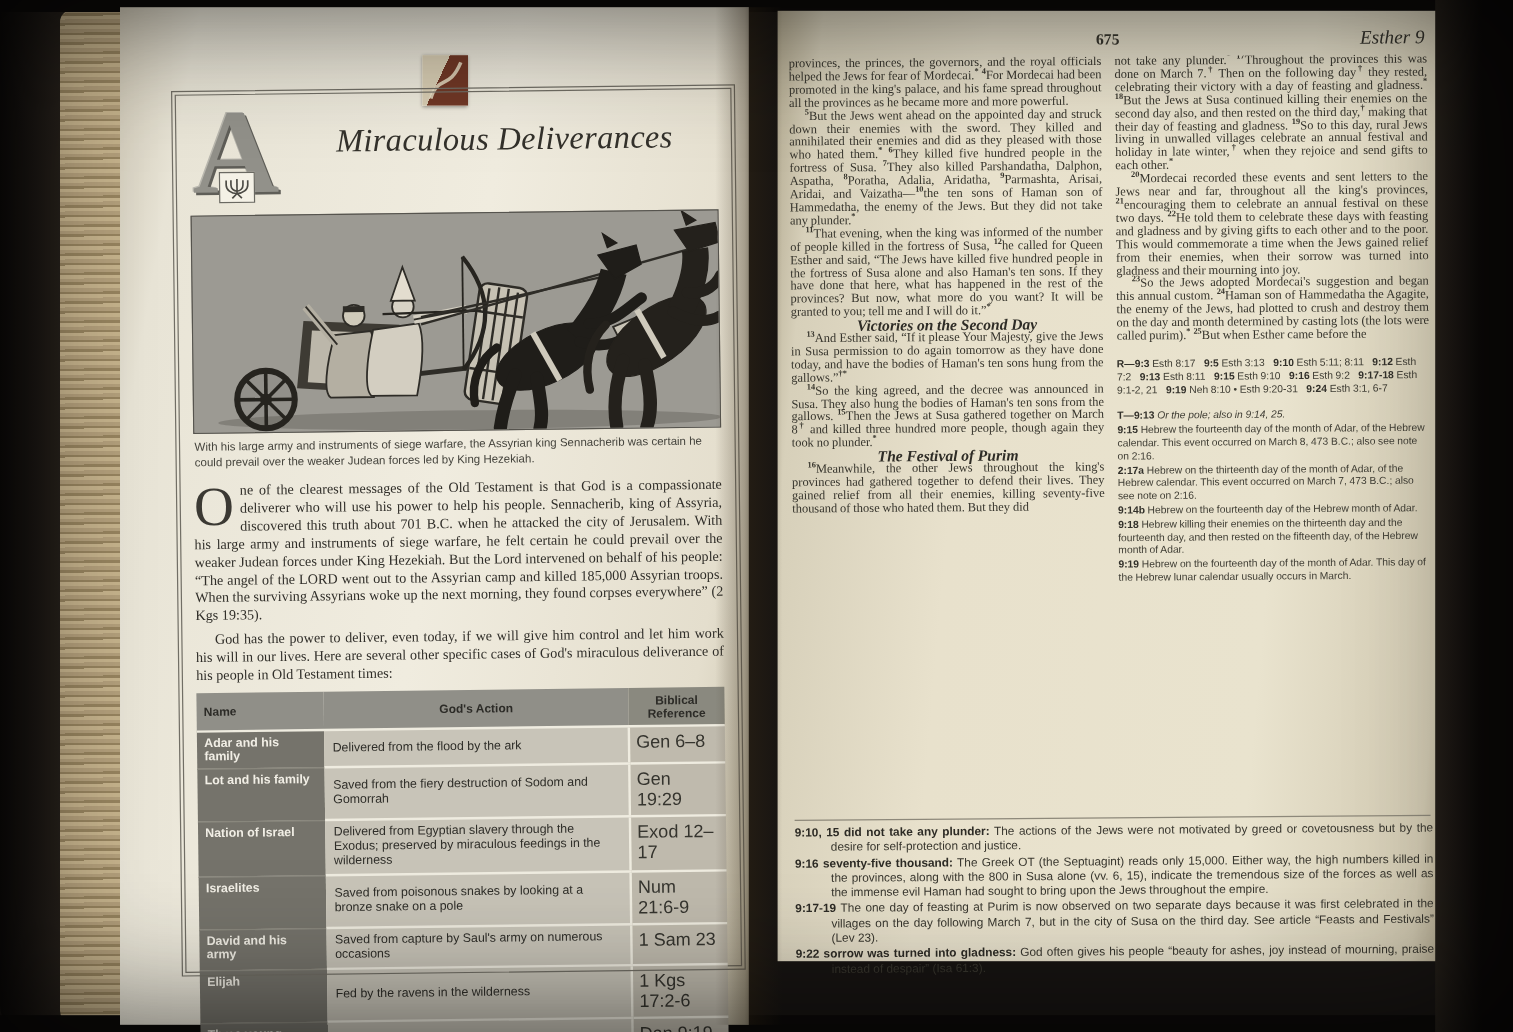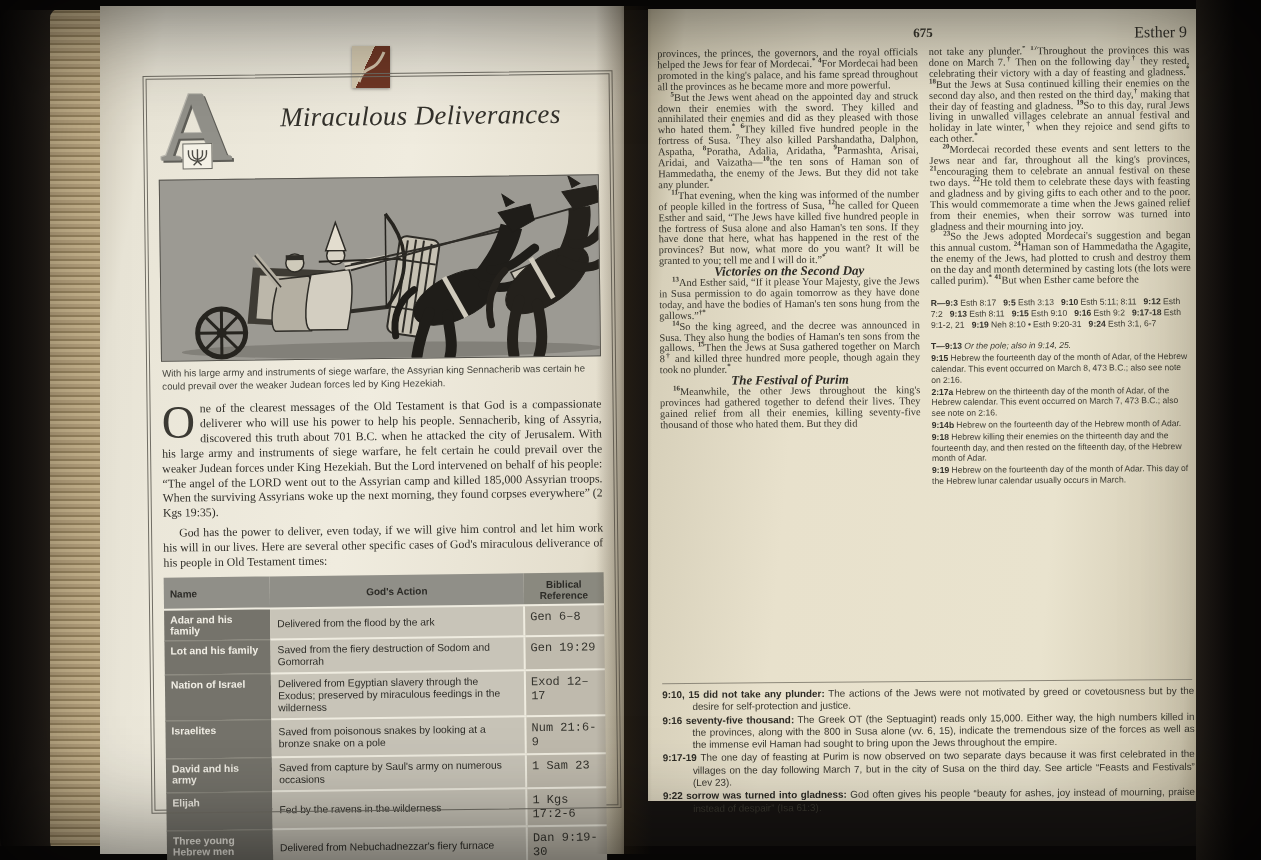--- a/index.html
+++ b/index.html
@@ -53,29 +53,29 @@
   .dtable { width:440px; border-collapse:collapse; margin-top:7px;
             font-family:"Liberation Sans", sans-serif; }
   .dtable th { background:#908f88; color:#2c2b27; font-size:10px; padding:6px 6px 3px;
                border-bottom:2px solid #efece0; }
   .dtable th:first-child { text-align:left; }
   .dtable th:last-child { width:80px; background:#8a897f; }
   .dtable td.name { background:#75736b; color:#f2efe6; font-weight:bold; font-size:10.3px;
                     padding:4px 6px; width:106px; border-bottom:1px solid #8a887e; vertical-align:top; }
   .dtable td.action { background:#c8c4b8; color:#2e2d28; font-size:10.3px; line-height:12px;
                       padding:4px 7px; border-bottom:2px solid #efece0; vertical-align:middle; }
-  .dtable td.ref { background:#bfbaad; color:#35342e; font-size:12px; padding:4px 5px;
-                   border-bottom:2px solid #efece0; border-left:2px solid #efece0; vertical-align:top;font-family:Liberation Mono, monospace; }
+  .dtable td.ref { background:#bfbaad; color:#35342e; font-size:15px; padding:4px 5px;
+                   border-bottom:2px solid #efece0; border-left:2px solid #efece0; vertical-align:top; }
 
   
   .rp-content { position:absolute; inset:0; padding:16px 28px 12px 12px; transform:rotate(-.45deg); }
   .running-head { position:relative; height:22px; }
   .page-num { position:absolute; left:0; right:0; text-align:center; font-size:13px; font-weight:bold;
               color:#3a382f; }
-  .book-head { position:absolute; right:2px; top:0; font-size:16px; color:#35332c; }
+  .book-head { position:absolute; right:2px; top:0; font-style:italic; font-size:16px; color:#35332c; }
   .scripture { display:flex; gap:11px; height:628px; overflow:hidden; }
   .s-col { width:50%; font-size:10.4px; line-height:10.9px; text-align:justify; color:#36342c;
            word-spacing:-.2px; }
   .s-col p { margin:0; text-indent:13px; }
   .s-col p.noindent { text-indent:0; }
   .s-col sup { font-size:7px; font-weight:bold; line-height:0; }
   .sec-heading { text-align:center; font-style:italic; font-weight:bold; font-size:13px;
                  margin:8px 0 6px; color:#2e2c26; text-indent:0 !important; }
   .xrefs, .footnotes { font-family:"Liberation Sans", sans-serif; font-size:8.6px; line-height:10.8px;
                        color:#3e3c33; margin-top:11px; text-align:left; }
@@ -278,21 +278,21 @@
           <p class="sec-heading">Victories on the Second Day</p>
           <p><sup>13</sup>And Esther said, “If it please Your Majesty, give the Jews in Susa permission to do again tomorrow as they have done today, and have the bodies of Haman's ten sons hung from the gallows.”<sup>†*</sup></p>
           <p><sup>14</sup>So the king agreed, and the decree was announced in Susa. They also hung the bodies of Haman's ten sons from the gallows. <sup>15</sup>Then the Jews at Susa gathered together on March 8<sup>†</sup> and killed three hundred more people, though again they took no plunder.<sup>*</sup></p>
           <p class="sec-heading">The Festival of Purim</p>
           <p><sup>16</sup>Meanwhile, the other Jews throughout the king's provinces had gathered together to defend their lives. They gained relief from all their enemies, killing seventy-five thousand of those who hated them. But they did</p>
         </div>
 
         <div class="s-col">
           <p class="noindent">not take any plunder.<sup>*</sup> <sup>17</sup>Throughout the provinces this was done on March 7.<sup>†</sup> Then on the following day<sup>†</sup> they rested, celebrating their victory with a day of feasting and gladness.<sup>*</sup> <sup>18</sup>But the Jews at Susa continued killing their enemies on the second day also, and then rested on the third day,<sup>†</sup> making that their day of feasting and gladness. <sup>19</sup>So to this day, rural Jews living in unwalled villages celebrate an annual festival and holiday in late winter,<sup>†</sup> when they rejoice and send gifts to each other.<sup>*</sup></p>
           <p><sup>20</sup>Mordecai recorded these events and sent letters to the Jews near and far, throughout all the king's provinces, <sup>21</sup>encouraging them to celebrate an annual festival on these two days. <sup>22</sup>He told them to celebrate these days with feasting and gladness and by giving gifts to each other and to the poor. This would commemorate a time when the Jews gained relief from their enemies, when their sorrow was turned into gladness and their mourning into joy.</p>
-          <p><sup>23</sup>So the Jews adopted Mordecai's suggestion and began this annual custom. <sup>24</sup>Haman son of Hammedatha the Agagite, the enemy of the Jews, had plotted to crush and destroy them on the day and month determined by casting lots (the lots were called purim).<sup>*</sup> <sup>41</sup>But when Esther came before the</p>
+          <p><sup>23</sup>So the Jews adopted Mordecai's suggestion and began this annual custom. <sup>24</sup>Haman son of Hammedatha the Agagite, the enemy of the Jews, had plotted to crush and destroy them on the day and month determined by casting lots (the lots were called purim).<sup>*</sup> <sup>25</sup>But when Esther came before the</p>
 
           <div class="xrefs">
             <b>R—</b><span class="item"><b>9:3</b> <span>Esth 8:17</span></span><span class="item"><b>9:5</b> <span>Esth 3:13</span></span><span class="item"><b>9:10</b> <span>Esth 5:11; 8:11</span></span><span class="item"><b>9:12</b> <span>Esth 7:2</span></span><span class="item"><b>9:13</b> <span>Esth 8:11</span></span><span class="item"><b>9:15</b> <span>Esth 9:10</span></span><span class="item"><b>9:16</b> <span>Esth 9:2</span></span><span class="item"><b>9:17-18</b> <span>Esth 9:1-2, 21</span></span><span class="item"><b>9:19</b> <span>Neh 8:10 • Esth 9:20-31</span></span><span class="item"><b>9:24</b> <span>Esth 3:1, 6-7</span></span>
           </div>
 
           <div class="footnotes">
             <div class="fn"><b>T—9:13</b> <i>Or the pole; also in 9:14, 25.</i></div>
             <div class="fn"><b>9:15</b> <span>Hebrew the fourteenth day of the month of Adar, of the Hebrew calendar. This event occurred on March 8, 473 B.C.; also see note on 2:16.</span></div>
             <div class="fn"><b>2:17a</b> <span>Hebrew on the thirteenth day of the month of Adar, of the Hebrew calendar. This event occurred on March 7, 473 B.C.; also see note on 2:16.</span></div>
             <div class="fn"><b>9:14b</b> <span>Hebrew on the fourteenth day of the Hebrew month of Adar.</span></div>

